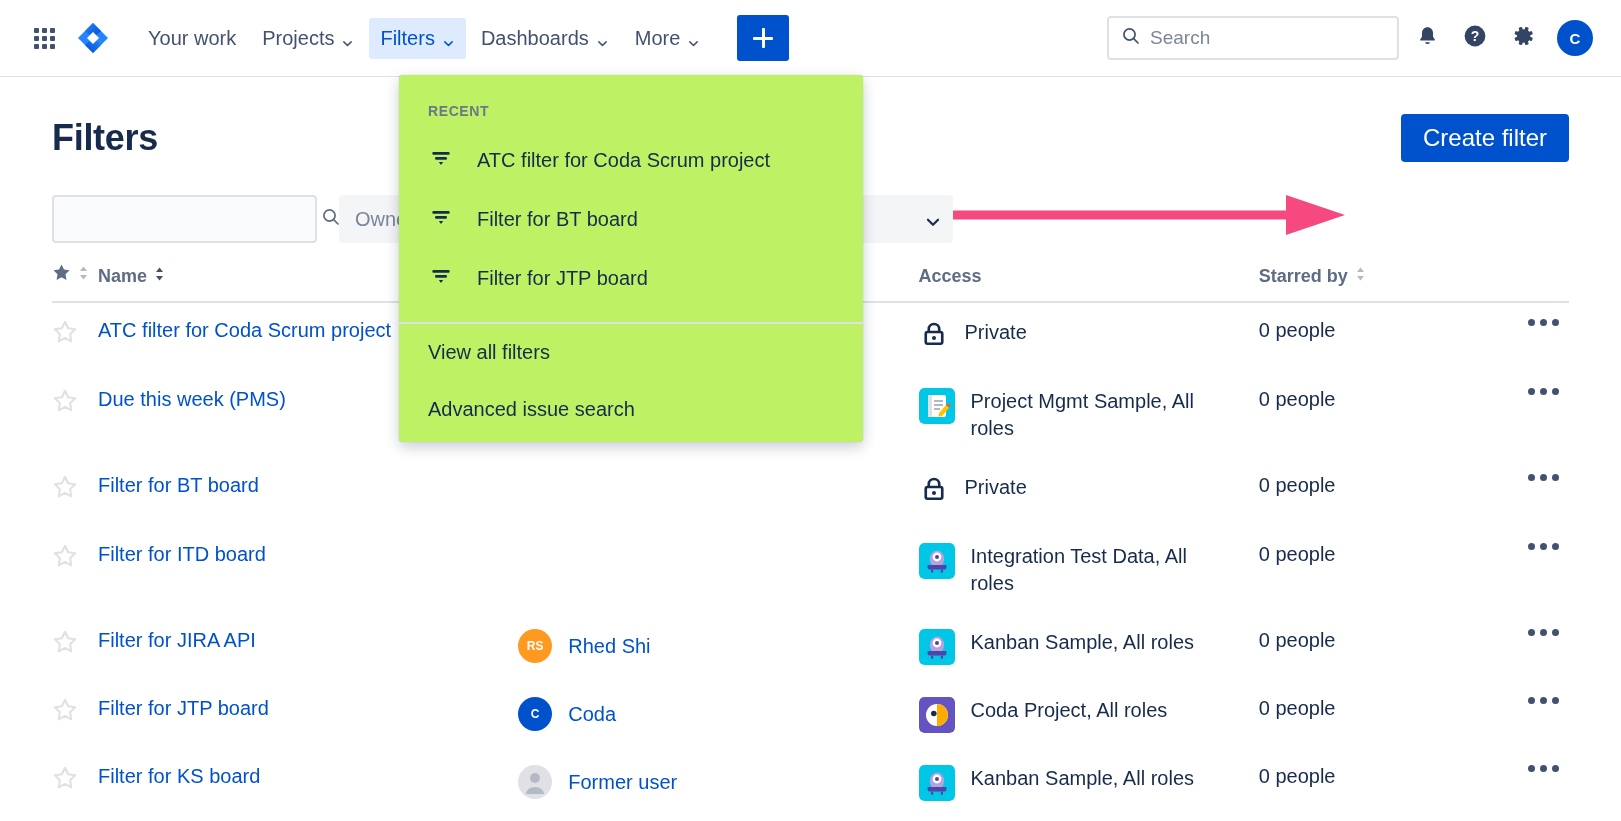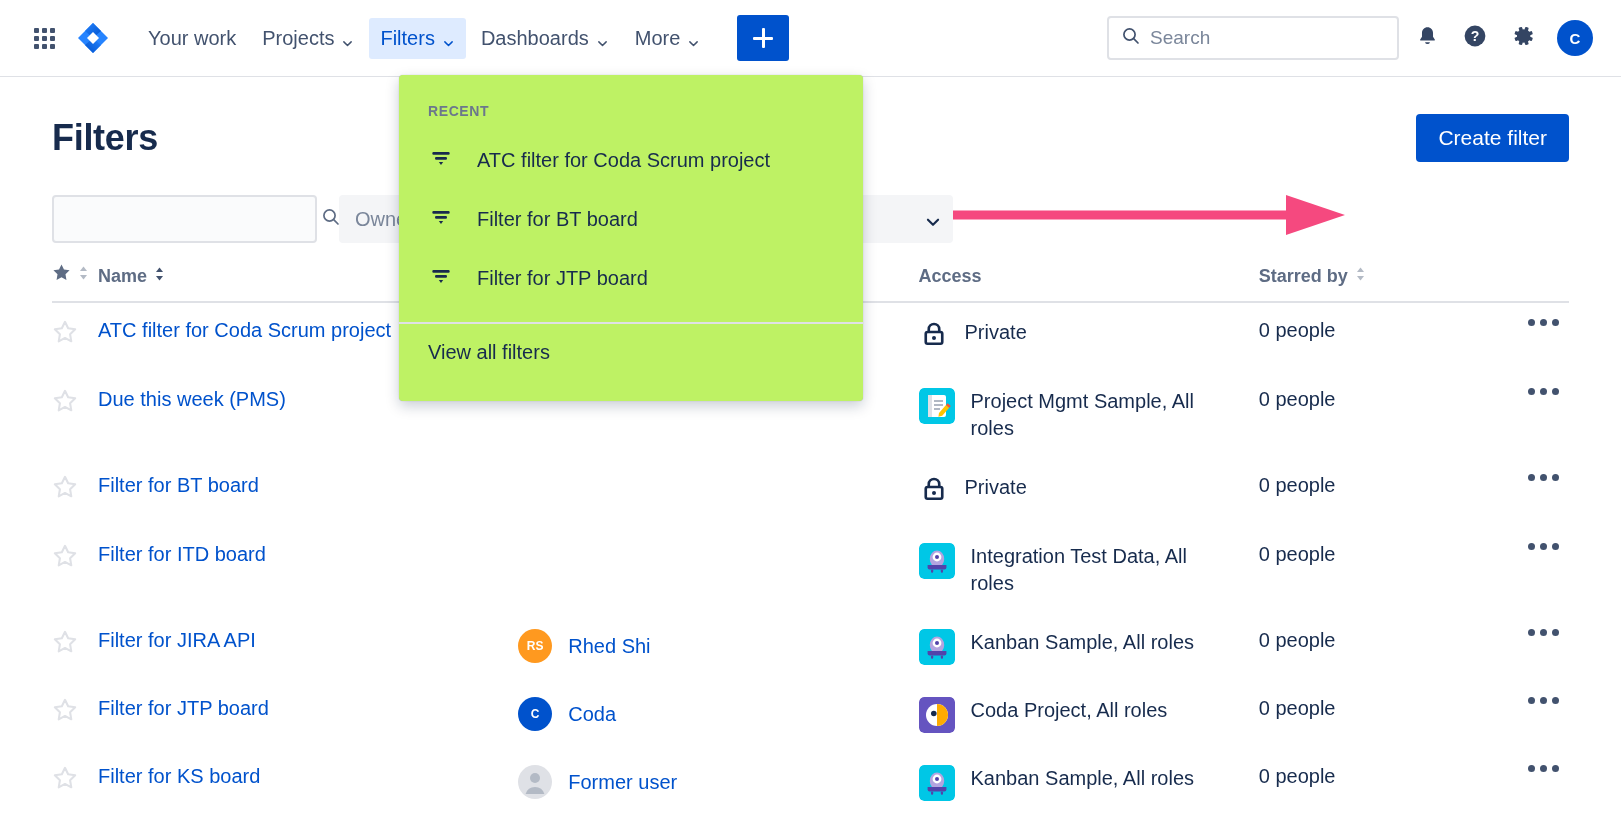--- a/index.html
+++ b/index.html
@@ -59,21 +59,21 @@
 
   
   .page { position: absolute; top: 77px; left: 0; width: 1621px; }
   .pagetitle {
     font-size: 36px; font-weight: 600; color: #172B4D;
     position: absolute; left: 52px; top: 40px; letter-spacing: -0.3px;
   }
   .createbtn {
     position: absolute; right: 52px; top: 37px;
     background: #0052CC; color: #fff; border: none; border-radius: 4px;
-    padding: 0 22px; height: 48px; font-size: 21px; font-family: inherit;
+    padding: 0 22px; height: 48px; font-size: 24px; font-family: inherit;
     cursor: pointer; font-weight: 400;
   }
   .arrow-annot { position: absolute; left: 900px; top: 113px; }
 
   
   .filterbar { position: absolute; left: 52px; top: 118px; display: flex; gap: 22px; align-items: center; }
   .searchfield {
     width: 265px; height: 48px; background: #FAFBFC; border: 2px solid #DFE1E6;
     border-radius: 4px; display: flex; align-items: center; padding: 0 14px; gap: 8px;
   }
@@ -130,21 +130,21 @@
     padding: 20px 29px 12px 29px;
   }
   .dd-item {
     display: flex; align-items: center; gap: 23px;
     padding: 14px 29px; font-size: 20px; color: #172B4D; cursor: pointer;
   }
   .dd-divider { height: 2px; background: #DFE1E6; margin: 14px 0 0 0; }
   .dd-plain {
     padding: 17px 29px; font-size: 20px; color: #172B4D; cursor: pointer;
   }
-  .dd-foot { padding-bottom: 20px; }
+  .dd-foot { padding-bottom: 4px; }
 </style>
 </head>
 <body>
 
 <div id="app">
 
   <div class="topnav">
     <div class="appswitcher">
       <div class="grid9">
         <i></i>
@@ -609,16 +609,17 @@
   <rect x="4" y="6.5" width="16" height="2.6" rx="1" fill="#172B4D"></rect>
   <rect x="6.5" y="11" width="11" height="2.6" rx="1" fill="#172B4D"></rect>
   <path d="M10 15.6 h4 l-2 2.8 z" fill="#172B4D"></path>
             </svg></span>
           <span>Filter for JTP board</span>
         </div>
       </div>
     <div class="dd-divider"></div>
     <div class="dd-foot">
       <div class="dd-plain">View all filters</div>
+      <div class="dd-plain">Advanced issue search</div>
     </div>
   </div>
 
 </div>
 
 </body></html>

